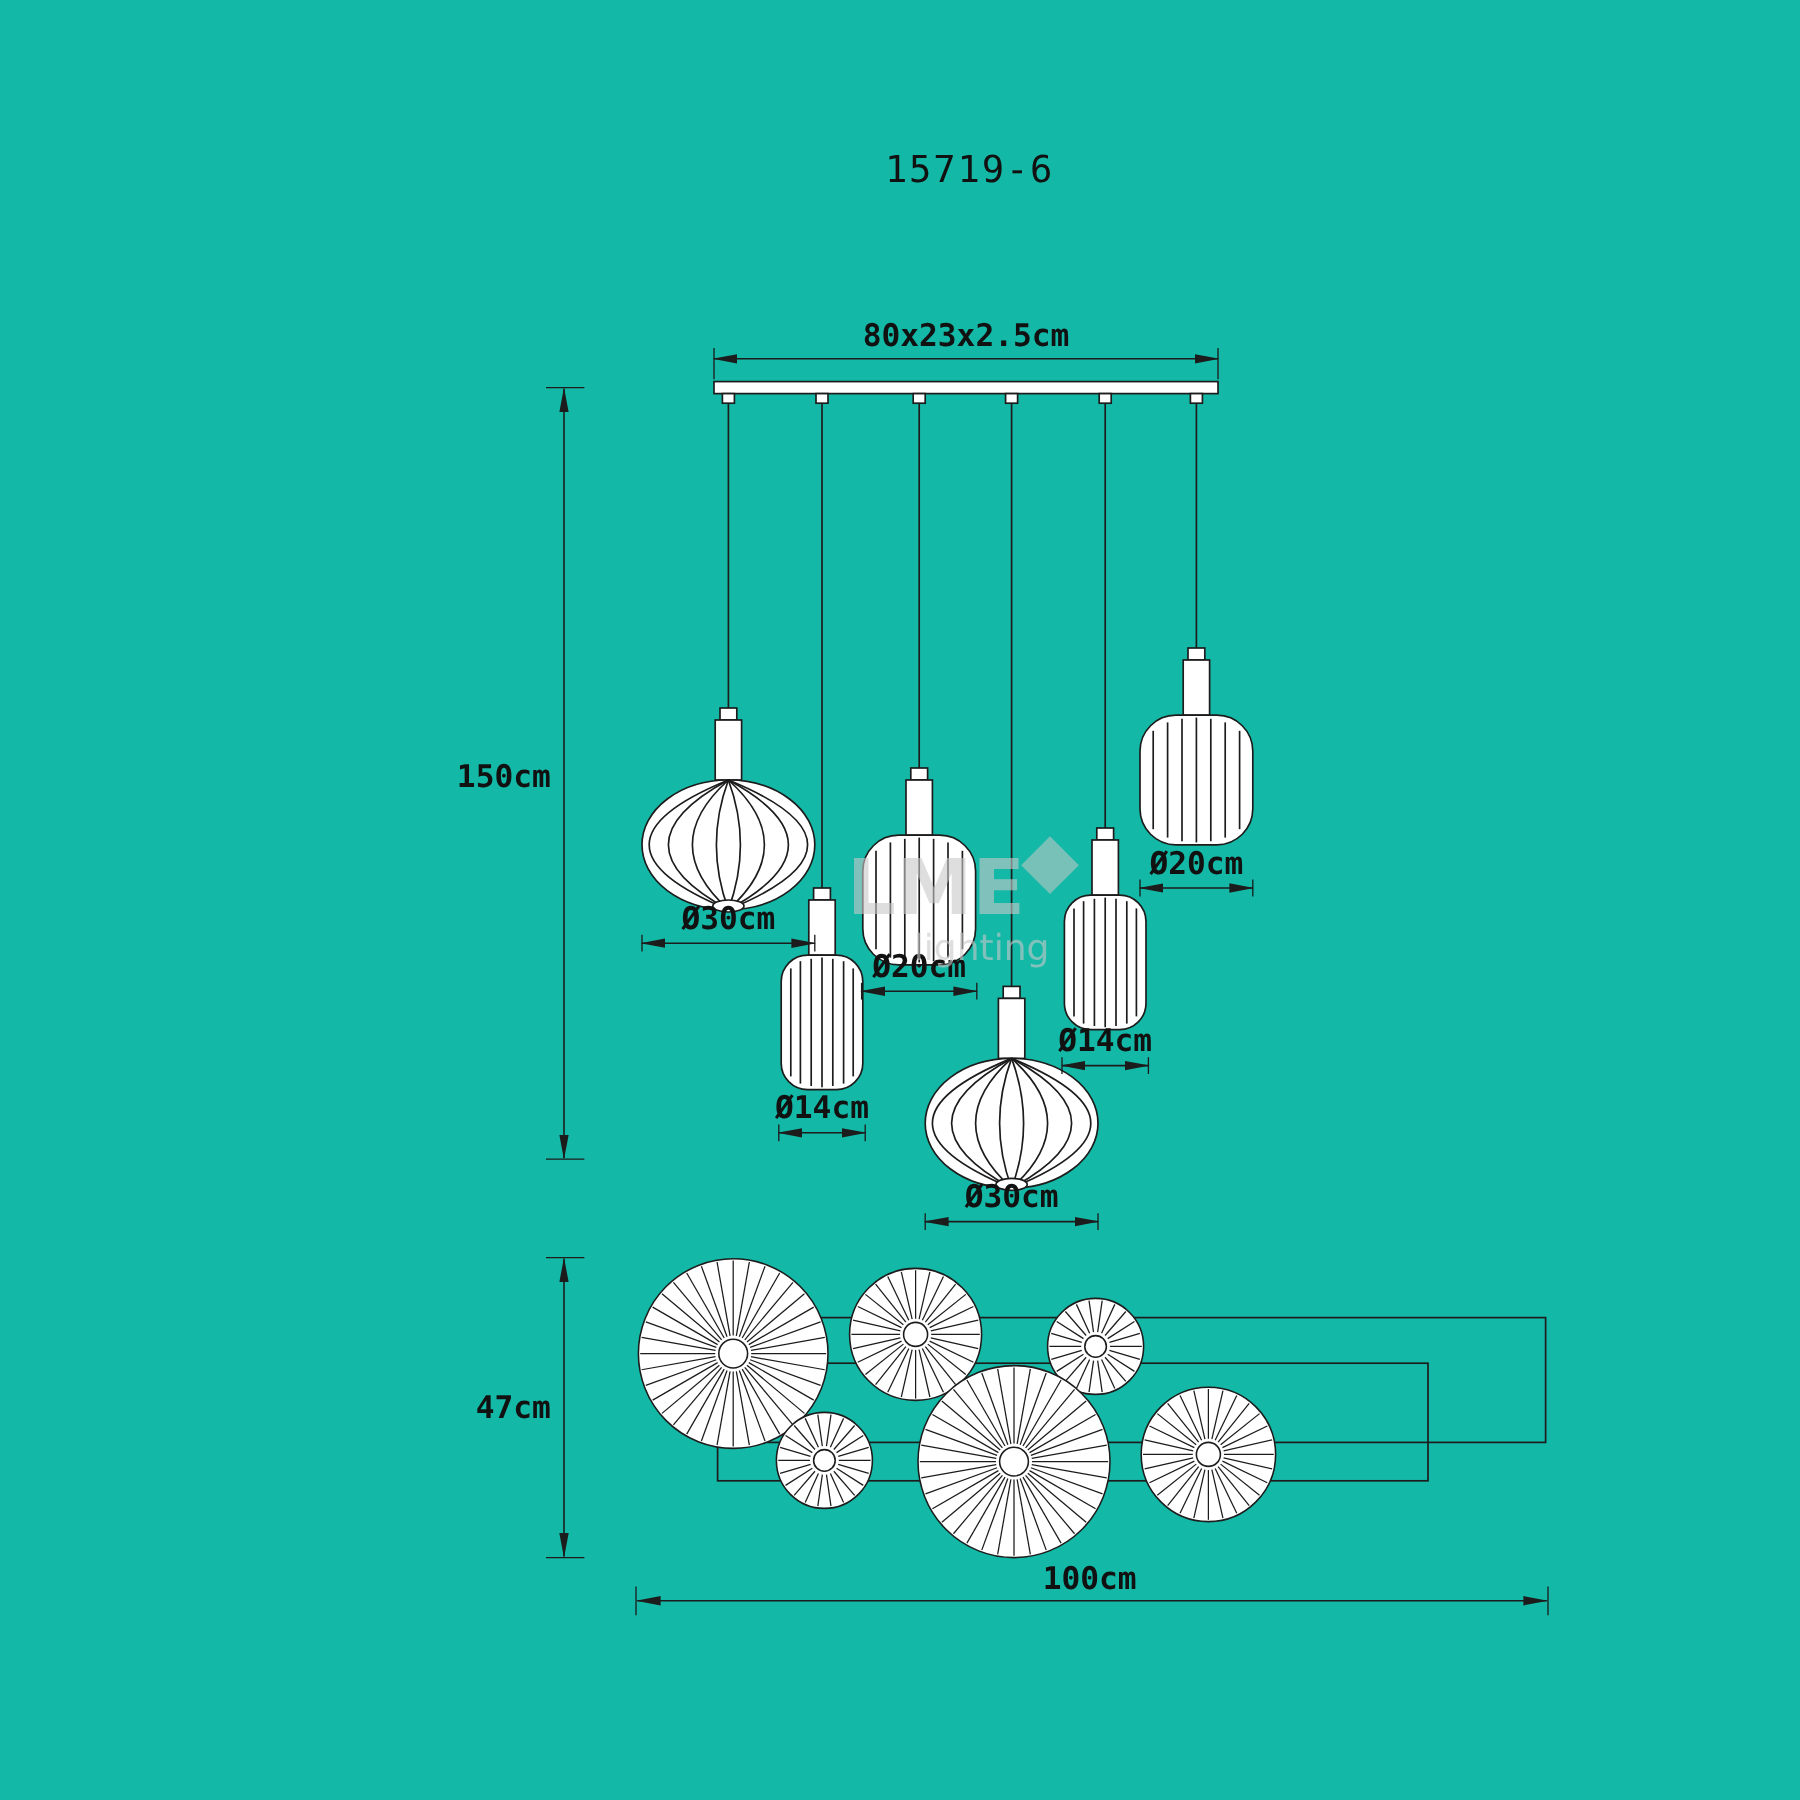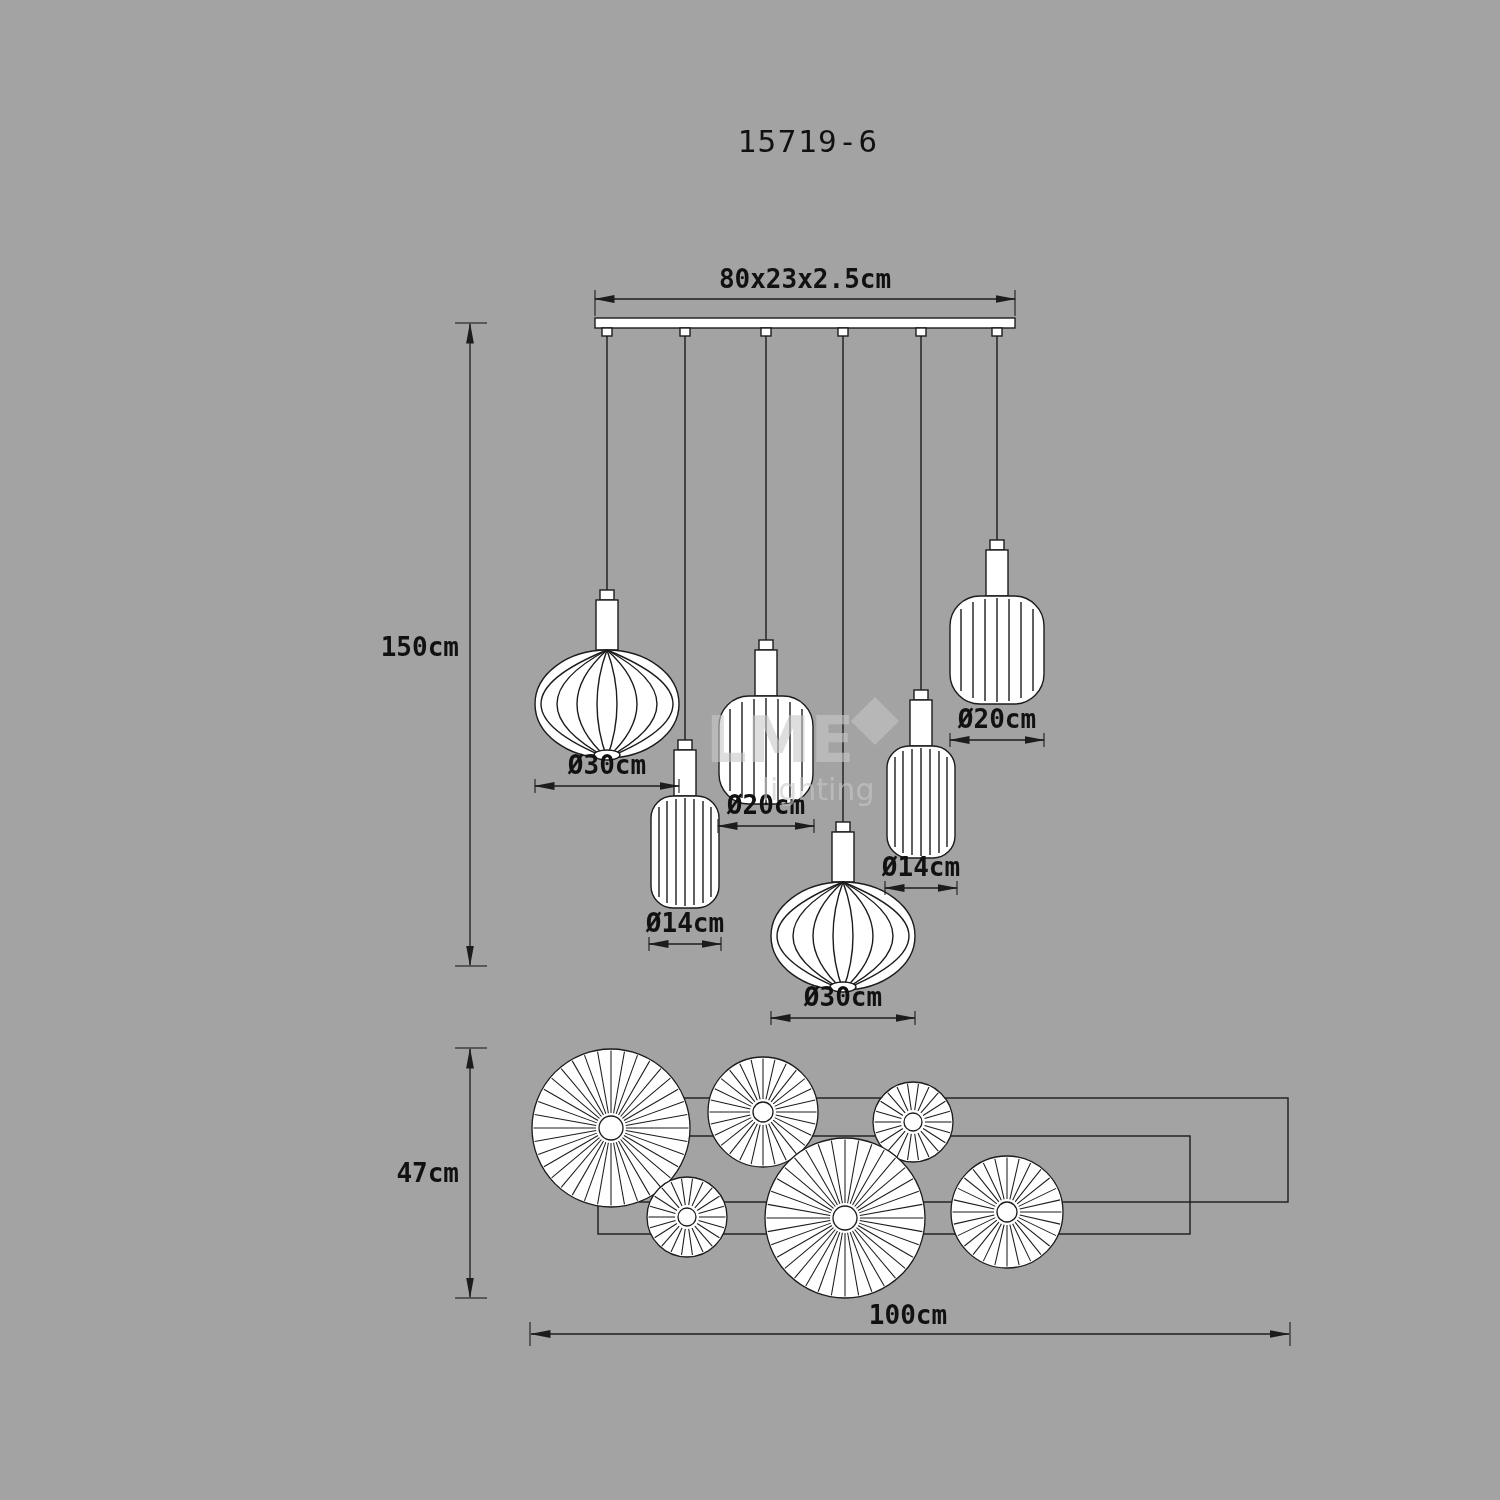--- a/index.html
+++ b/index.html
@@ -1,16 +1,16 @@
 <!DOCTYPE html>
 <html><head>
 <meta charset="utf-8">
 <style>
   html,body{margin:0;padding:0;background:#ffffff;}
-  .stage{position:relative;width:1500px;height:1500px;background:#a3a3a3;overflow:hidden;
+  .stage{position:relative;width:1500px;height:1500px;background:#14b8a6;overflow:hidden;
          font-family:"DejaVu Sans Mono", monospace;}
   svg{display:block;}
   .ln{stroke:#1c1c1c;stroke-width:1.4;fill:none;}
   .fillw{fill:#ffffff;}
   .tick{stroke:#1c1c1c;stroke-width:1.1;fill:none;}
   .dimline{stroke:#1c1c1c;stroke-width:1.3;fill:none;}
   .dimtext{font:700 26px "DejaVu Sans Mono", monospace;fill:#111;text-anchor:middle;}
   .dimtext-end{font:700 26px "DejaVu Sans Mono", monospace;fill:#111;text-anchor:end;}
   .titletext{font:400 31px "DejaVu Sans Mono", monospace;fill:#111;letter-spacing:1.5px;text-anchor:middle;}
   .fan circle{fill:#ffffff;stroke:#1c1c1c;stroke-width:1.3;}

